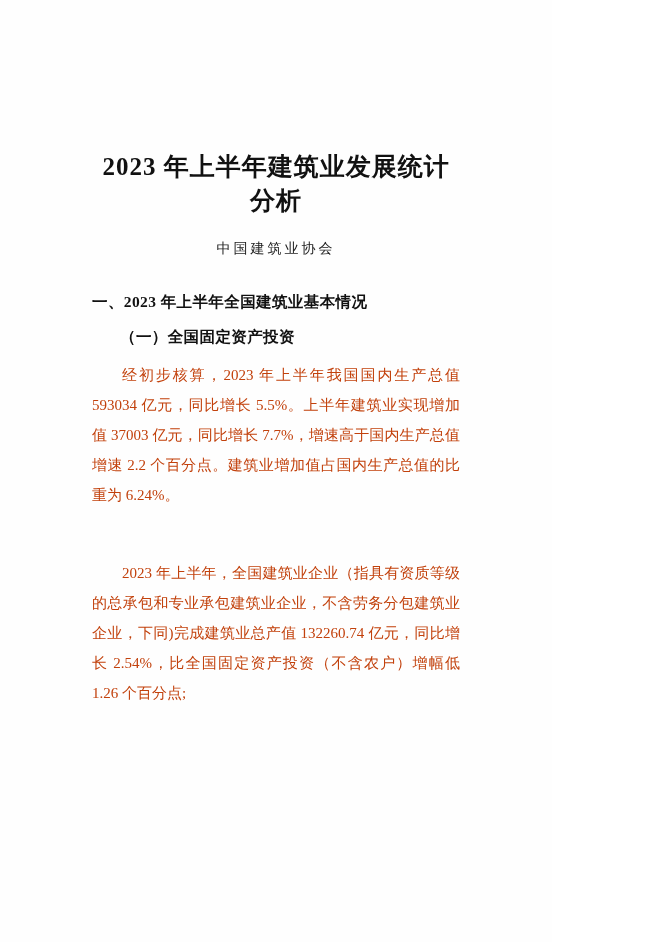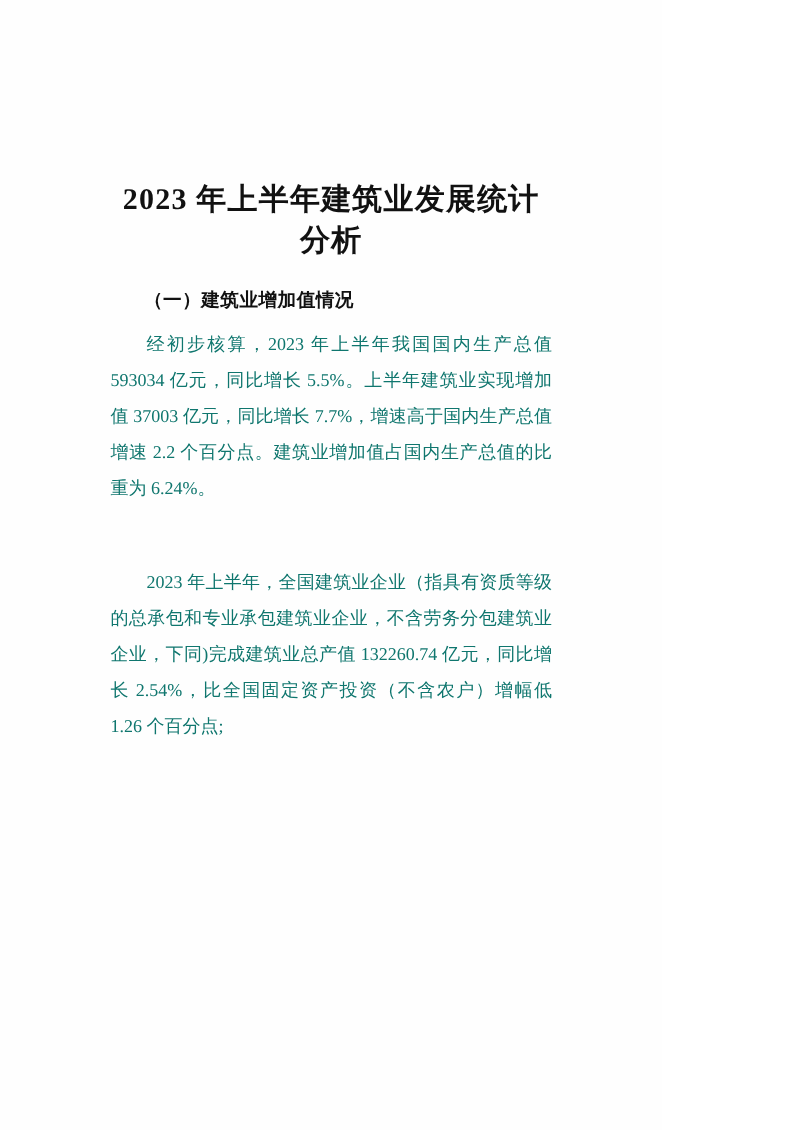--- a/index.html
+++ b/index.html
@@ -53,37 +53,39 @@
     letter-spacing: 0.4px;
     color: #111;
   }
   .para {
     font-size: 15px;
     line-height: 2.0;
     text-align: justify;
     text-justify: inter-ideograph;
     text-indent: 30px;
     margin: 0 0 8px 0;
-    color: #0f766e;
+    color: #c2410c;
   }
   .para:last-child {
     margin-bottom: 0;
     margin-top: 48px;
   }
 </style>
 </head>
 <body>
 
 <div class="page">
 
   <h1 class="doc-title">2023 年上半年建筑业发展统计分析</h1>
 
+  <div class="doc-subtitle">中国建筑业协会</div>
 
+  <h2 class="heading-1">一、2023 年上半年全国建筑业基本情况</h2>
 
-  <h3 class="heading-2">（一）建筑业增加值情况</h3>
+  <h3 class="heading-2">（一）全国固定资产投资</h3>
 
   <p class="para">经初步核算，2023 年上半年我国国内生产总值 593034 亿元，同比增长 5.5%。上半年建筑业实现增加值 37003 亿元，同比增长 7.7%，增速高于国内生产总值增速 2.2 个百分点。建筑业增加值占国内生产总值的比重为 6.24%。</p>
 
 
 
   <p class="para">2023 年上半年，全国建筑业企业（指具有资质等级的总承包和专业承包建筑业企业，不含劳务分包建筑业企业，下同)完成建筑业总产值 132260.74 亿元，同比增长 2.54%，比全国固定资产投资（不含农户）增幅低 1.26 个百分点;</p>
 
 </div>
 
 </body></html>

